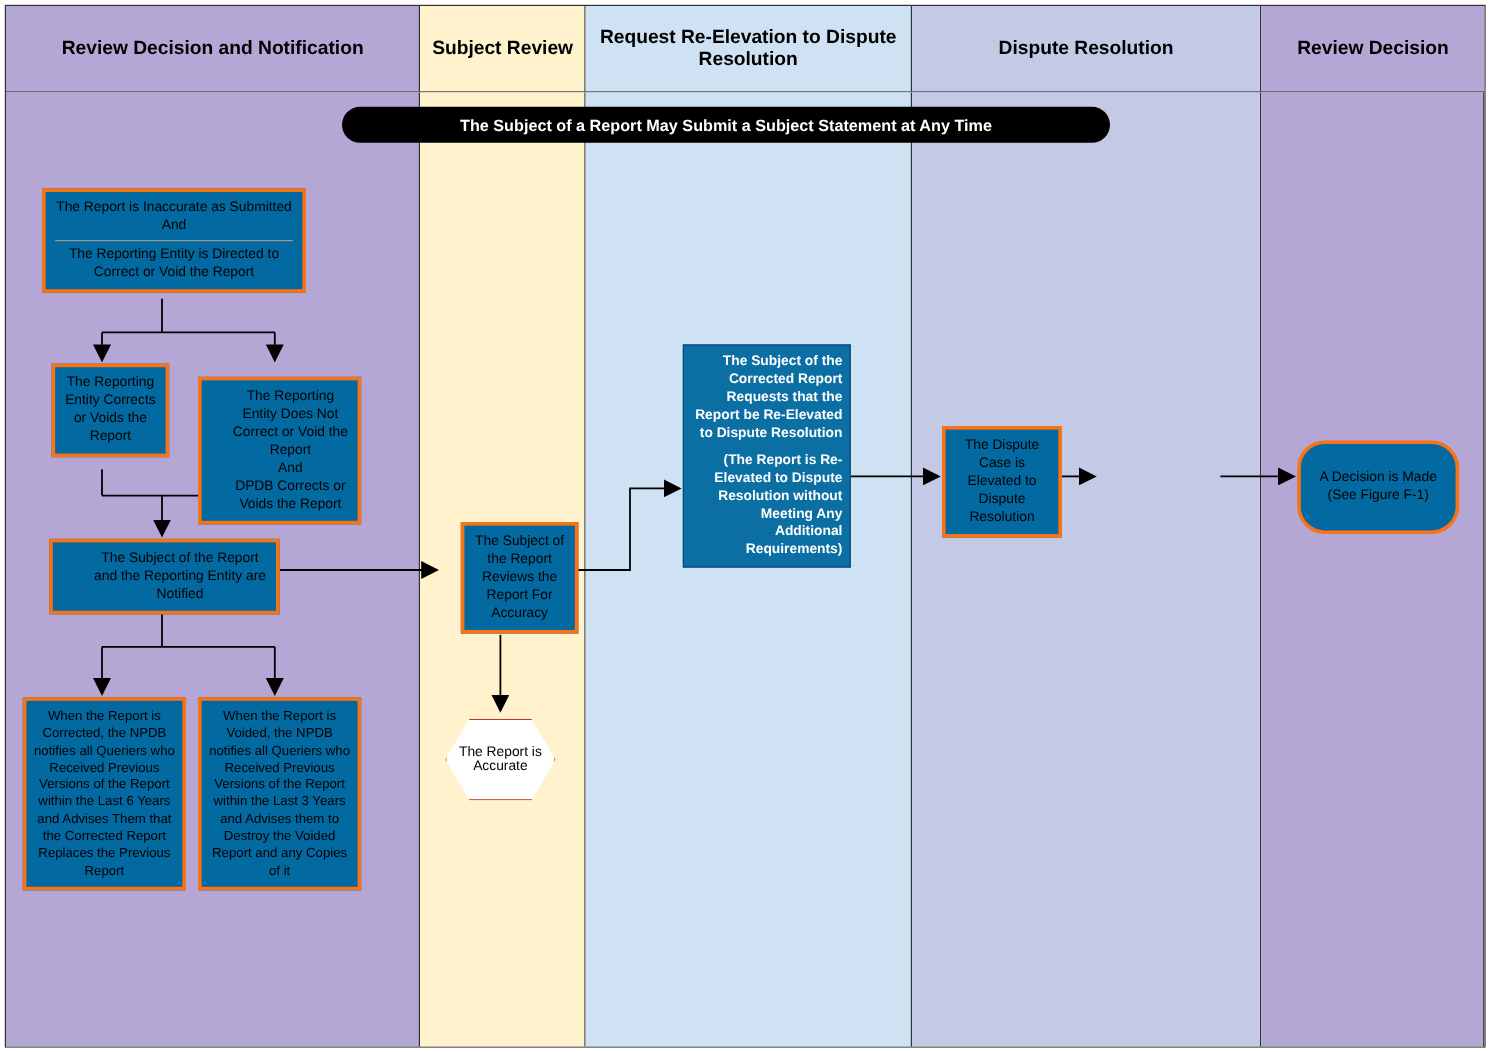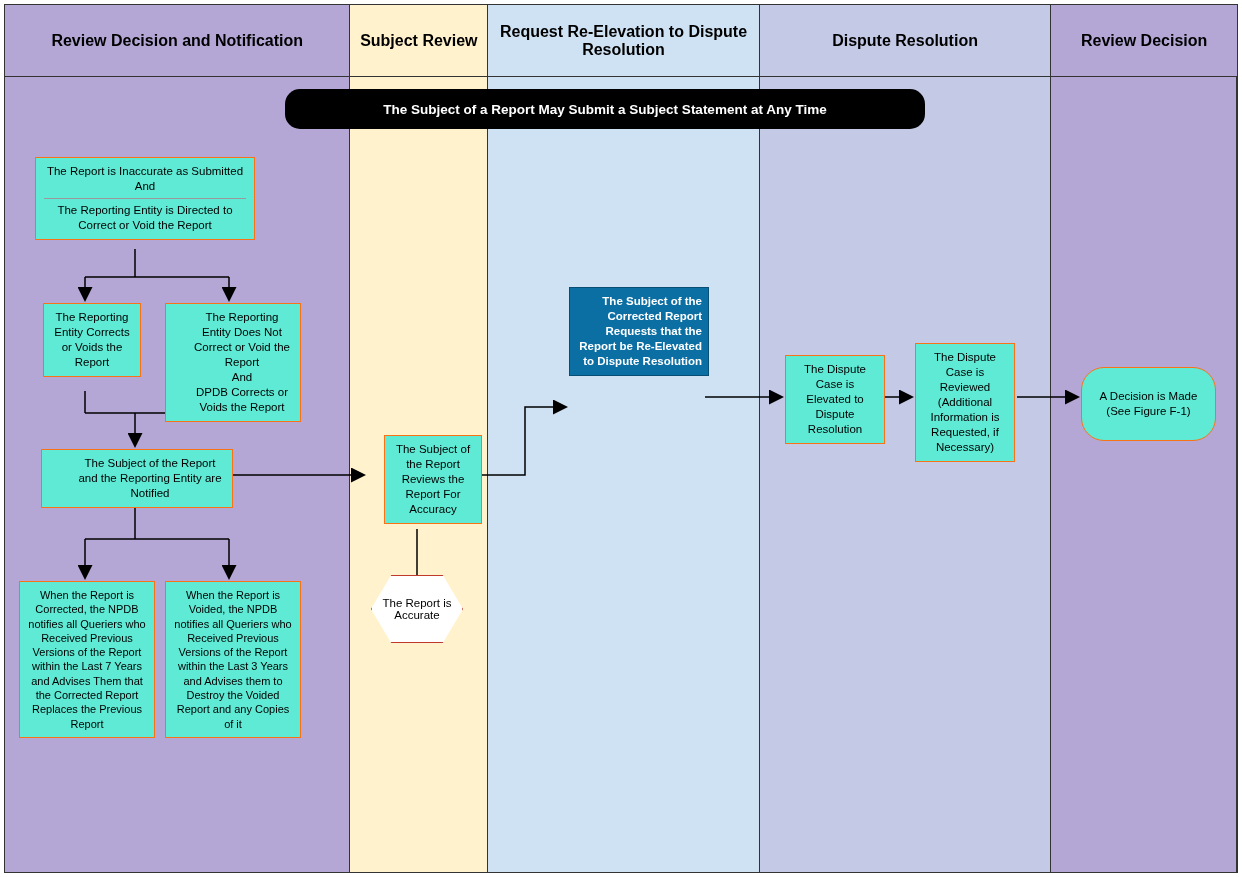--- a/index.html
+++ b/index.html
@@ -53,36 +53,36 @@
   .c3 { width: 272px; background: #cfe2f3; }
   .c4 { width: 292px; background: #c4c9e6; }
   .c5 { width: 186px; background: #b4a7d6; }
   
   
   .banner {
     position: absolute;
     top: 12px;
     left: 280px;
     width: 640px;
-    height: 40px;
+    height: 30px;
     background: #000;
     color: #fff;
     border-radius: 15px;
     display: flex;
     align-items: center;
     justify-content: center;
     font-weight: bold;
     font-size: 13.5px;
     z-index: 5;
   }
   
   .box {
     position: absolute;
-    background: #5eead4;
-    border: 1px solid #f97316;
+    background: #0369a1;
+    border: 3px solid #f97316;
     padding: 6px;
     text-align: center;
     font-size: 11.5px;
     line-height: 1.3;
     z-index: 3;
   }
   .box .rule { border-top: 1px solid #999; margin: 4px 2px; }
   
   .bluebox {
     background: #0b6fa4;
@@ -175,53 +175,51 @@
     <div class="box" style="left:30px; top:80px; width:220px;">
       <div>The Report is Inaccurate as Submitted</div>
       <div>And</div>
       <div class="rule"></div>
       <div>The Reporting Entity is Directed to Correct or Void the Report</div>
     </div>
 
     <div class="box" style="left:38px; top:226px; width:98px;">
       <div>The Reporting Entity Corrects or Voids the Report</div>
     </div>
-    <div class="box" style="left:160px; top:226px; width:136px;padding-left:24px;">
+    <div class="box" style="left:160px; top:237px; width:136px;padding-left:24px;">
       <div>The Reporting Entity Does Not Correct or Void the Report</div>
       <div>And</div>
       <div>DPDB Corrects or Voids the Report</div>
     </div>
 
     <div class="box" style="left:36px; top:372px; width:192px;padding-left:32px;">
       <div>The Subject of the Report and the Reporting Entity are Notified</div>
     </div>
 
     <div class="box" style="left:14px; top:504px; width:136px; font-size:11px;">
-      <div>When the Report is Corrected, the NPDB notifies all Queriers who Received Previous Versions of the Report within the Last 7 Years and Advises Them that the Corrected Report Replaces the Previous Report</div>
+      <div>When the Report is Corrected, the NPDB notifies all Queriers who Received Previous Versions of the Report within the Last 6 Years and Advises Them that the Corrected Report Replaces the Previous Report</div>
     </div>
     <div class="box" style="left:160px; top:504px; width:136px; font-size:11px;">
       <div>When the Report is Voided, the NPDB notifies all Queriers who Received Previous Versions of the Report within the Last 3 Years and Advises them to Destroy the Voided Report and any Copies of it</div>
     </div>
 
     <div class="box" style="left:362px; top:358px; width:98px;margin-left:17px;">
       <div>The Subject of the Report Reviews the Report For Accuracy</div>
     </div>
-    <div class="hex" style="left:366px; top:498px;">
+    <div class="hex" style="left:366px; top:522px;">
       <span>The Report is Accurate</span>
     </div>
 
     <div class="box bluebox" style="left:564px; top:210px; width:140px;text-align:right;">
       <div>The Subject of the Corrected Report Requests that the Report be Re-Elevated to Dispute Resolution</div>
+      <div class="sub">(The Report is Re-Elevated to Dispute Resolution without Meeting Any Additional Requirements)</div>
     </div>
 
     <div class="box" style="left:780px; top:278px; width:100px;">
       <div>The Dispute Case is Elevated to Dispute Resolution</div>
-    </div>
-    <div class="box" style="left:910px; top:266px; width:100px;">
-      <div>The Dispute Case is Reviewed (Additional Information is Requested, if Necessary)</div>
     </div>
 
     <div class="box" style="left:1076px; top:290px; width:135px; white-space:pre-line;border-radius:23px;">
       <div>A Decision is Made
 (See Figure F-1)</div>
     </div>
 
   </div>
 </div>
 

